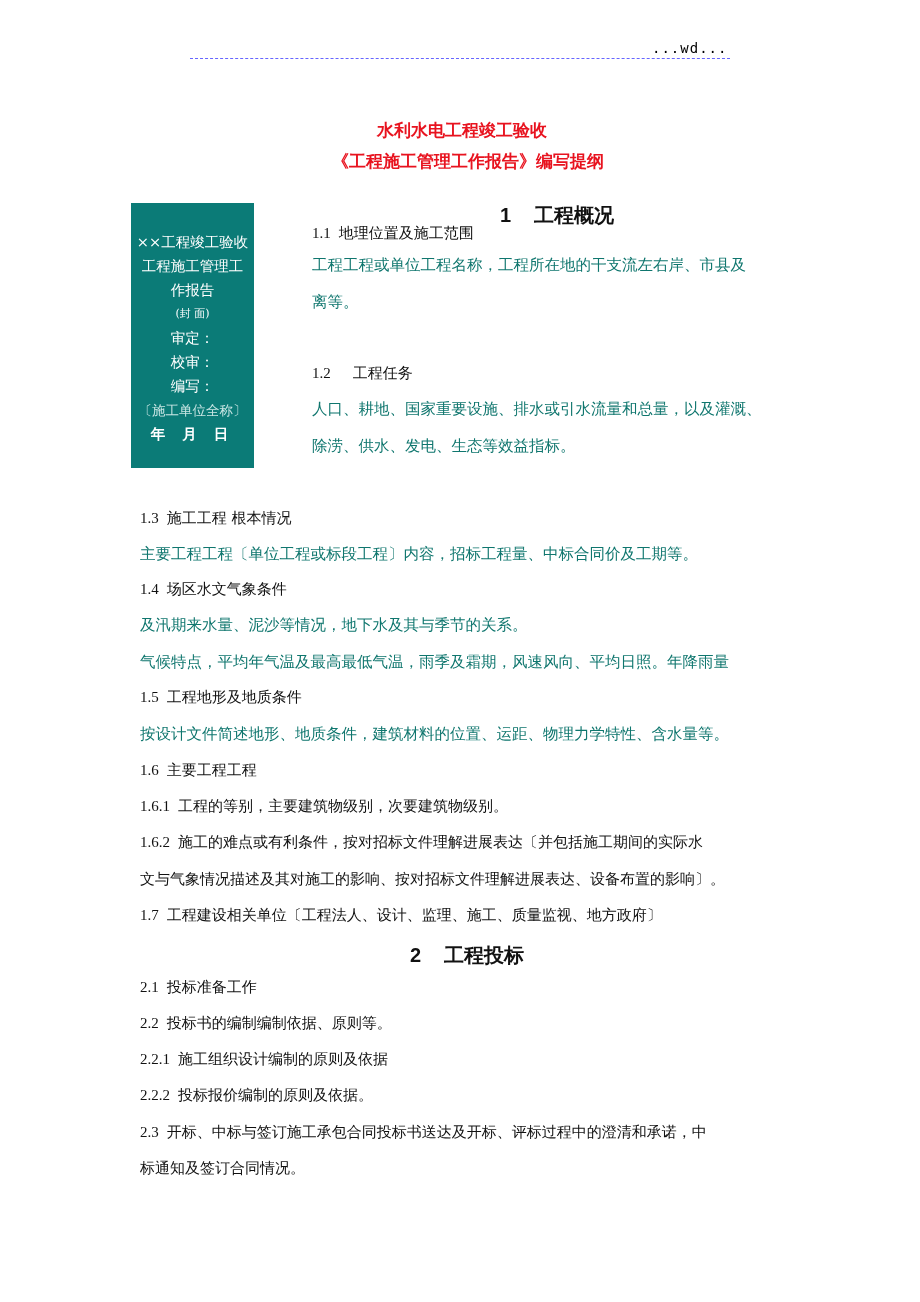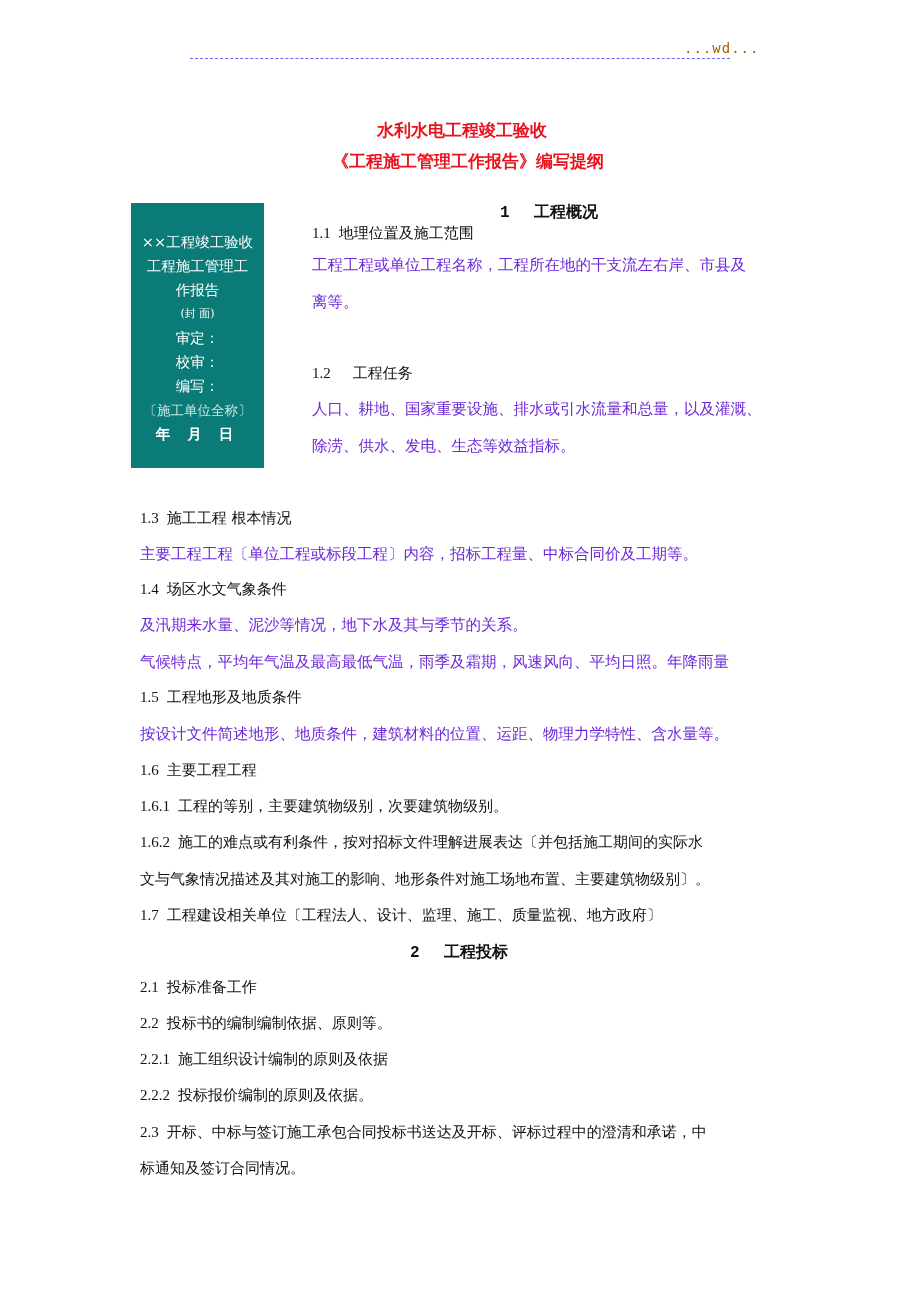--- a/index.html
+++ b/index.html
@@ -8,54 +8,54 @@
     font-family: "DejaVu Serif", "Liberation Serif", serif;
     color: #111111;
   }
   .header-line {
     position: absolute; left: 190px; top: 58px; width: 540px;
     border-bottom: 1.5px dashed #6666ff;
   }
   .header-mark {
     position: absolute; left: 652px; top: 40px;
     font-family: "DejaVu Sans Mono", "Liberation Mono", monospace;
-    font-size: 14px; color: #a16207; letter-spacing: 1px; margin-left: 32px;
+    font-size: 14px; color: #000000; letter-spacing: 1px;
   }
   .title {
     position: absolute; left: 0; width: 920px; text-align: center;
     color: #e8131f; font-family: "DejaVu Sans", "Liberation Sans", sans-serif;
     font-weight: bold; font-size: 17px;
   }
   .title.t1 { top: 119px; left: 2px; }
   .title.t2 { top: 150px; left: 8px; }
 
   .cover-box {
-    position: absolute; left: 131px; top: 203px; width: 133px; height: 265px;
+    position: absolute; left: 131px; top: 203px; width: 123px; height: 265px;
     background: #0b7b77; color: #ffffff; text-align: center;
     font-family: "DejaVu Sans", "Liberation Sans", sans-serif;
     font-size: 14.5px; box-sizing: border-box; padding-top: 27px;
   }
   .cover-box .ln { line-height: 24px; }
   .cover-box .small { font-family: "DejaVu Serif", serif; font-size: 11px; line-height: 24px; }
   .cover-box .light { color: #c9e6e4; font-family: "DejaVu Serif", serif; font-size: 13.5px; }
   .cover-box .ln-b { font-weight: bold; letter-spacing: 6px; }
 
   .chap {
-    position: absolute; font-weight: bold; font-size: 16px;
-    font-family: Liberation Mono, monospace;
+    position: absolute; font-weight: bold; font-size: 20px;
+    font-family: Liberation Sans, sans-serif;
   }
   .chap .num { display: inline-block; width: 34px; }
   .h {
     position: absolute; font-weight: normal; font-size: 15px;
     font-family: "DejaVu Sans", "Liberation Sans", sans-serif;
   }
   .h .num { font-family: "Liberation Serif", "DejaVu Serif", serif; margin-right: 8px; }
   .p {
     position: absolute; font-size: 15.5px; line-height: 37px;
-    font-family: Liberation Sans, sans-serif; color: #6d28d9;
+    font-family: Liberation Sans, sans-serif; color: #0f766e;
   }
 </style>
 </head>
 <body>
 
 <div class="header-line"></div>
 <div class="header-mark">...wd...</div>
 
 <div class="title t1">水利水电工程竣工验收</div>
 <div class="title t2">《工程施工管理工作报告》编写提纲</div>
@@ -118,21 +118,21 @@
   <span class="num">1.6</span><span>主要工程工程</span>
 </div>
 
 <div class="h" style="left:140px; top:797px;">
   <span class="num">1.6.1</span><span>工程的等别，主要建筑物级别，次要建筑物级别。</span>
 </div>
 
 <div class="h" style="left:140px; top:833px;">
   <span class="num">1.6.2</span><span>施工的难点或有利条件，按对招标文件理解进展表达〔并包括施工期间的实际水</span>
 </div>
-<div class="h" style="left:140px; top:870px;">文与气象情况描述及其对施工的影响、地形条件对施工场地布置、主要建筑物级别〕。</div>
+<div class="h" style="left:140px; top:870px;">文与气象情况描述及其对施工的影响、按对招标文件理解进展表达、设备布置的影响〕。</div>
 
 <div class="h" style="left:140px; top:906px;">
   <span class="num">1.7</span><span>工程建设相关单位〔工程法人、设计、监理、施工、质量监视、地方政府〕</span>
 </div>
 
 <div class="chap" style="left:410px; top:942px;">
   <span class="num">2</span><span>工程投标</span>
 </div>
 
 <div class="h" style="left:140px; top:978px;">

